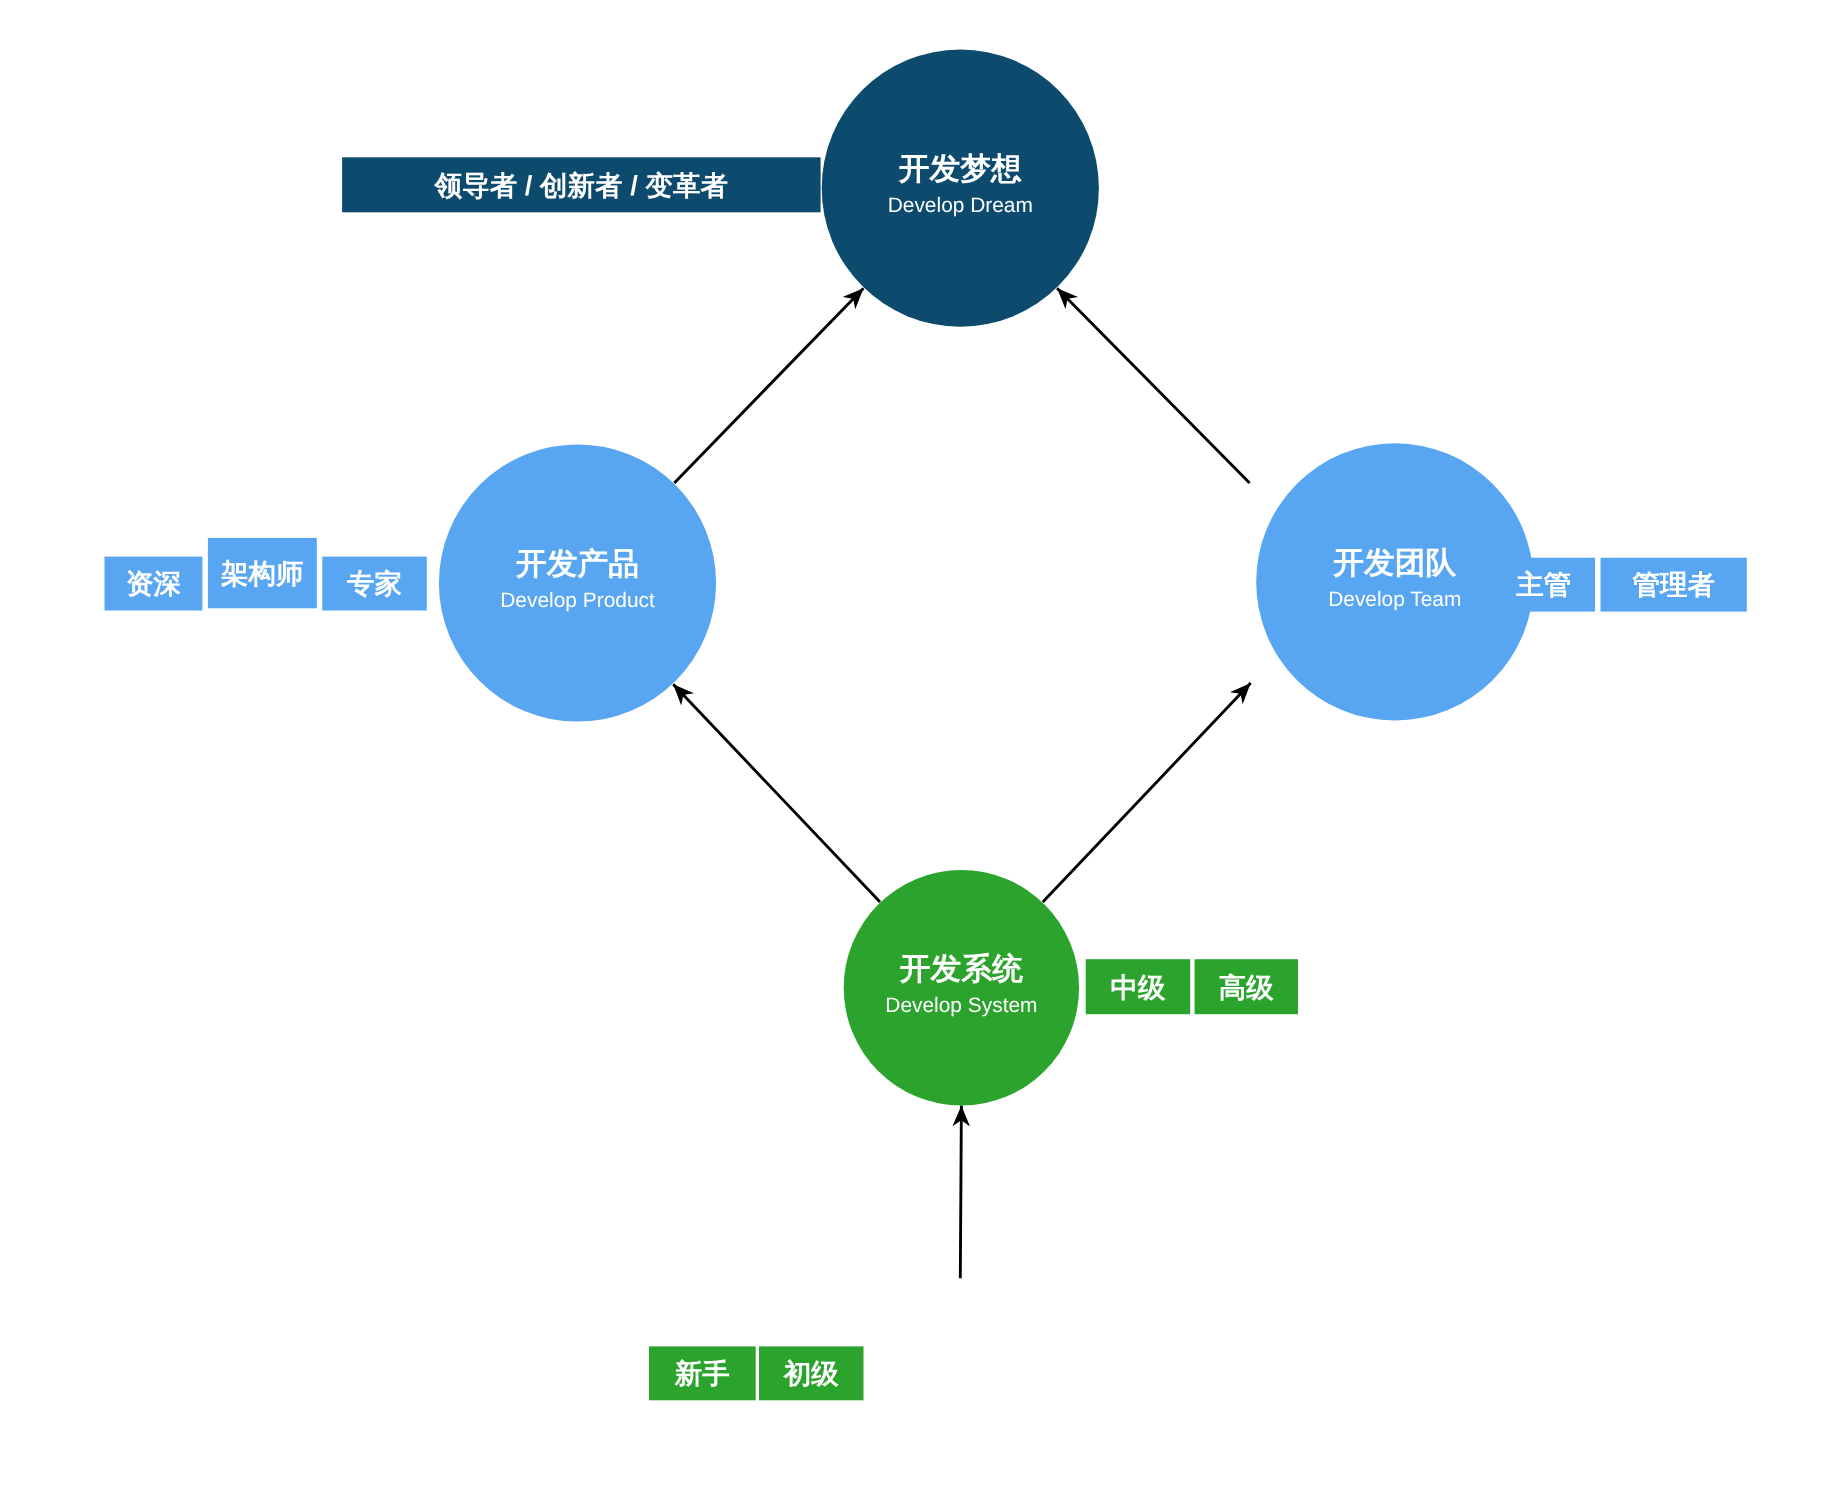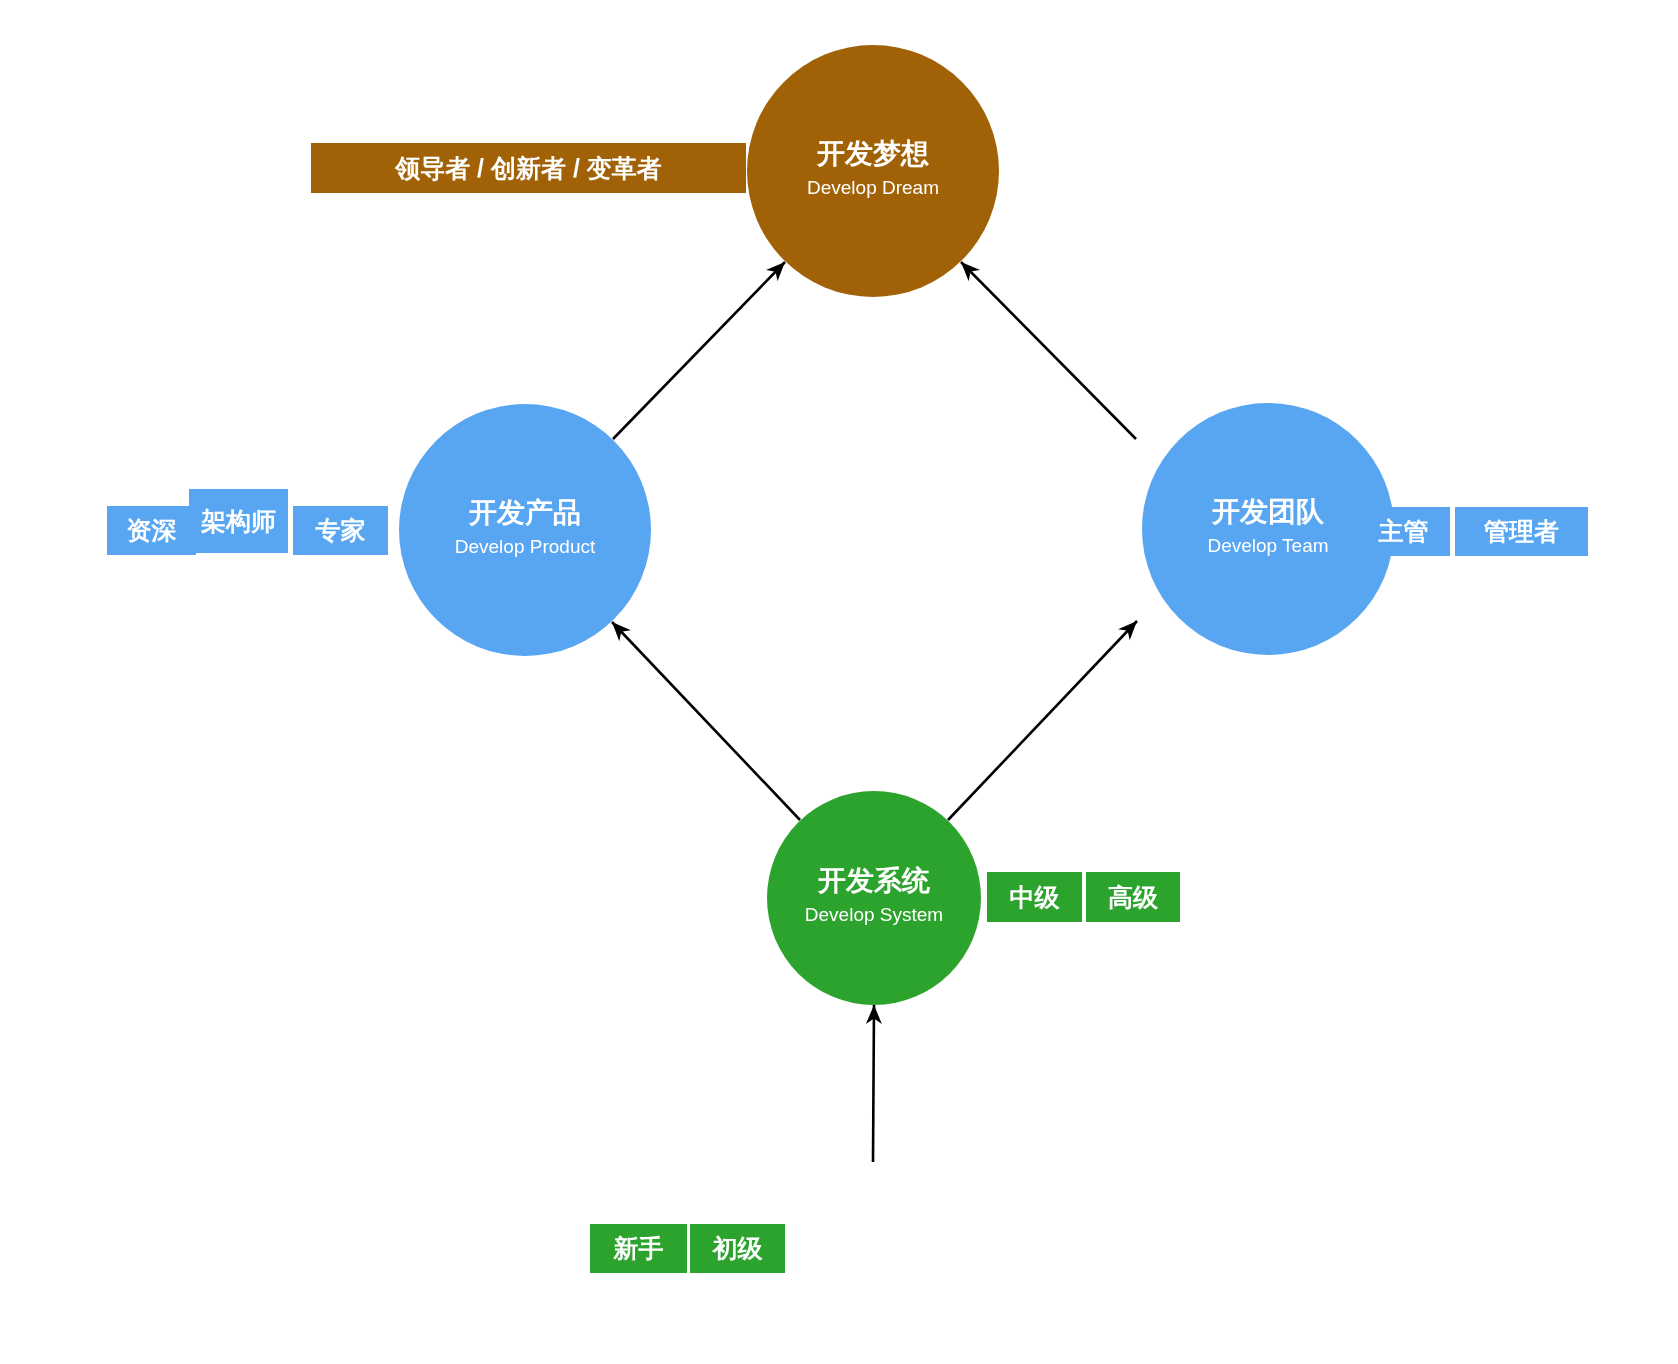--- a/index.html
+++ b/index.html
@@ -11,21 +11,21 @@
     display:flex;flex-direction:column;align-items:center;justify-content:center;
     color:#ffffff;text-align:center;
   }
   .node .zh{font-size:28px;font-weight:600;line-height:34px;white-space:nowrap;}
   .node .en{font-size:19px;font-weight:400;line-height:34px;white-space:nowrap;}
   .role-label{
     position:absolute;z-index:2;color:#ffffff;
     display:flex;align-items:center;justify-content:center;
     font-size:25px;font-weight:600;white-space:nowrap;
   }
-  .red{background:#a16207;text-align:right;}
+  .red{background:#0c4a6e;text-align:right;}
   .blue{background:#58A6F2;}
   .green{background:#2BA32D;}
 </style>
 </head>
 <body>
 
 <div class="stage">
 
   <svg class="arrow-layer" width="1678" height="1364" viewBox="0 0 1678 1364" xmlns="http://www.w3.org/2000/svg">
     <defs>
@@ -56,21 +56,21 @@
   </div>
 
   <div class="node green" style="left:767px;top:791px;width:214px;height:214px;">
     <div class="zh">开发系统</div>
     <div class="en">Develop System</div>
   </div>
 
 
   <div class="role-label red" style="left:311px;top:143px;width:435px;height:50px;">领导者 / 创新者 / 变革者</div>
 
-  <div class="role-label blue" style="left:95px;top:506px;width:89px;height:49px;margin-left:12px;">资深</div>
+  <div class="role-label blue" style="left:95px;top:506px;width:89px;height:49px;">资深</div>
   <div class="role-label blue" style="left:189px;top:489px;width:99px;height:64px;">架构师</div>
   <div class="role-label blue" style="left:293px;top:506px;width:95px;height:49px;">专家</div>
 
   <div class="role-label blue" style="left:1357px;top:507px;width:93px;height:49px;">主管</div>
   <div class="role-label blue" style="left:1455px;top:507px;width:133px;height:49px;">管理者</div>
 
   <div class="role-label green" style="left:987px;top:872px;width:95px;height:50px;">中级</div>
   <div class="role-label green" style="left:1086px;top:872px;width:94px;height:50px;">高级</div>
 
   <div class="role-label green" style="left:590px;top:1224px;width:97px;height:49px;text-align:center;">新手</div>

